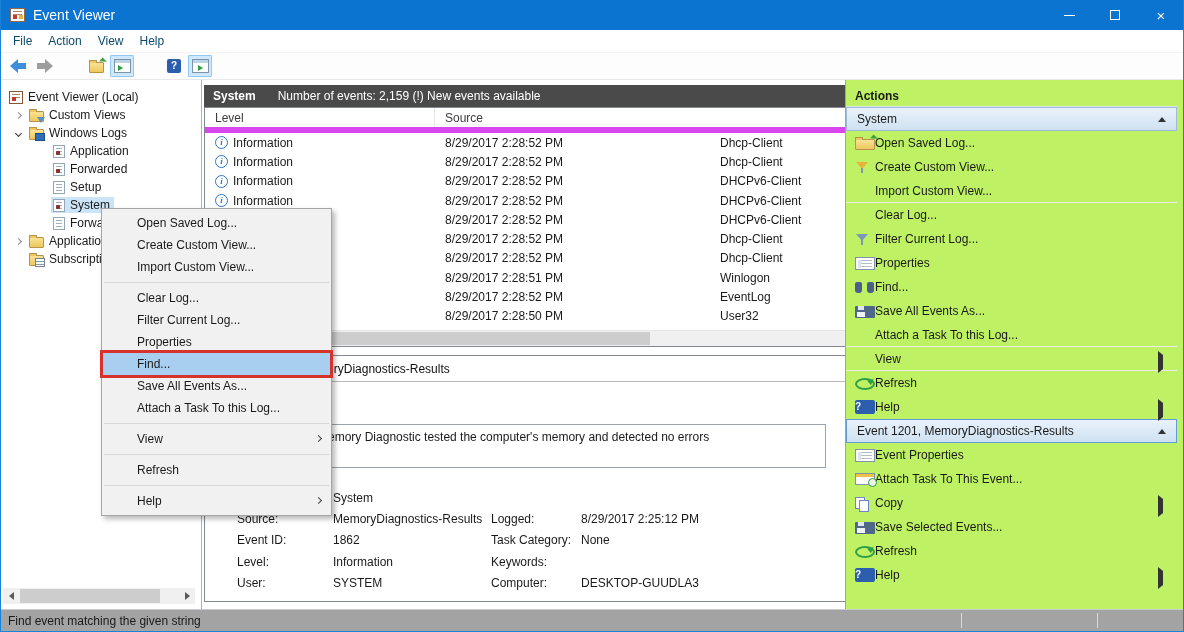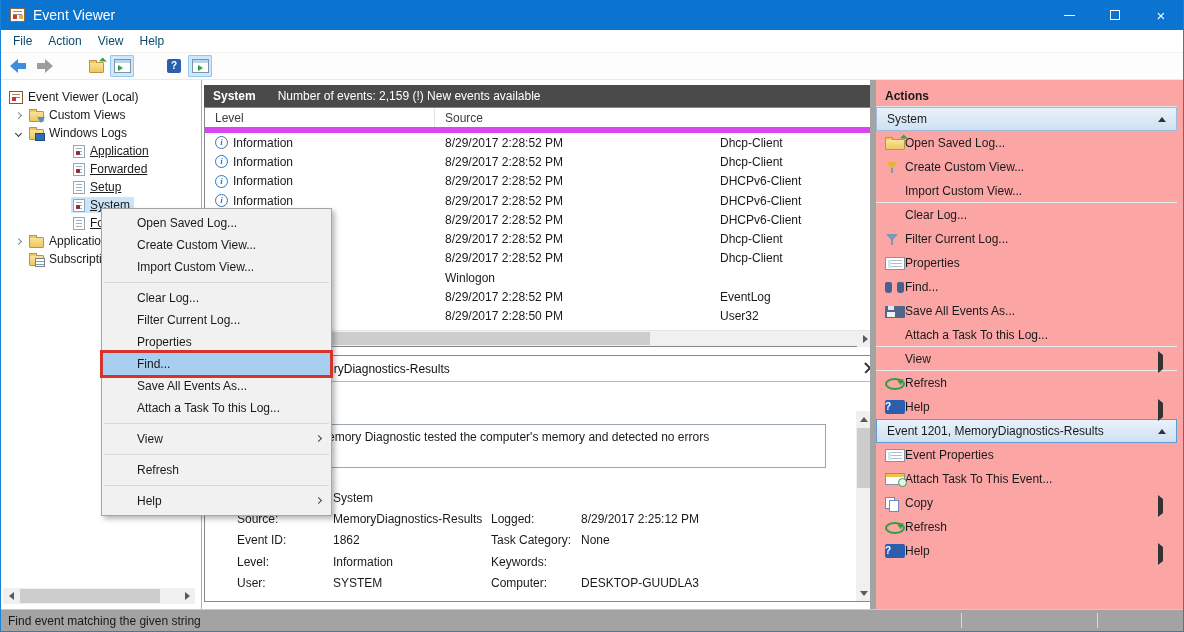--- a/index.html
+++ b/index.html
@@ -28,28 +28,28 @@
            border-bottom:1px solid #e9e9e9;display:flex;align-items:center;padding-left:4px;}
   .tool-btn{width:24px;height:22px;display:flex;align-items:center;justify-content:center;
             border:1px solid transparent;border-radius:1px;margin:0 1px;}
   .tool-btn.active{background:#cde8ff;border-color:#90c8f0;}
 
   
   .main{position:absolute;left:0;top:80px;right:0;bottom:22px;background:#fff;}
   .tree-panel{position:absolute;left:0;top:0;bottom:0;width:201px;background:#fff;
               border-right:1px solid #aab2ba;padding-top:8px;}
   .middle-panel{position:absolute;left:203px;top:0;bottom:0;width:687px;background:#fff;}
-  .actions-panel{position:absolute;right:0;top:0;bottom:0;width:313px;background:#fca5a5;
-                 border-left:6px solid #a3a3a3;padding:5px 6px 0 0;}
+  .actions-panel{position:absolute;right:0;top:0;bottom:0;width:338px;background:#bef264;
+                 border-left:1px solid #a3a3a3;padding:5px 6px 0 0;}
 
   
   .tree-row{height:18px;display:flex;align-items:center;font-size:12px;color:#1a1a1a;white-space:nowrap;}
   .tree-row.lvl0{padding-left:6px;}
   .tree-row.lvl1{padding-left:8px;}
-  .tree-row.lvl2{padding-left:52px;text-decoration:underline;}
+  .tree-row.lvl2{padding-left:32px;}
   .expander{width:18px;display:flex;align-items:center;justify-content:center;flex:none;}
   .sel-wrap{display:flex;align-items:center;gap:5px;padding:1px 4px 1px 2px;}
   .sel-wrap.selected{background:#cce4f7;}
   .chev{width:5px;height:5px;display:inline-block;}
   .chev-r{border-right:1px solid #8a8a8a;border-top:1px solid #8a8a8a;transform:rotate(45deg);}
   .chev-d{border-right:1.5px solid #333;border-bottom:1.5px solid #333;transform:rotate(45deg);}
   .tree-hscroll{position:absolute;left:2px;right:6px;bottom:5px;height:16px;background:#f0f0f0;}
 
   
   .sb-arrow{position:absolute;width:16px;height:16px;display:flex;align-items:center;justify-content:center;background:#f0f0f0;}
@@ -475,20 +475,23 @@
               <div class="td col-source">
                 <span>Dhcp-Client</span>
               </div>
             </div>
 
             <div class="trow">
               <div class="td col-level">
                 <span class="icon i-info"></span>
                 <span>Information</span>
               </div>
+              <div class="td col-time">
+                <span>8/29/2017 2:28:51 PM</span>
+              </div>
               <div class="td col-source">
                 <span>Winlogon</span>
               </div>
             </div>
 
             <div class="trow">
               <div class="td col-level">
                 <span class="icon i-info"></span>
                 <span>Information</span>
               </div>
@@ -702,20 +705,25 @@
           <span>Attach Task To This Event...</span>
 
         </div>
 
         <div class="action-item">
           <span class="icon i-copy"></span>
           <span>Copy</span>
           <span class="action-arrow"><i class="tri-solid-r"></i></span>
         </div>
 
+        <div class="action-item">
+          <span class="icon i-floppy"></span>
+          <span>Save Selected Events...</span>
+
+        </div>
 
         <div class="action-item">
           <span class="icon i-refresh"></span>
           <span>Refresh</span>
 
         </div>
 
         <div class="action-item">
           <span class="icon i-help"></span>
           <span>Help</span>

